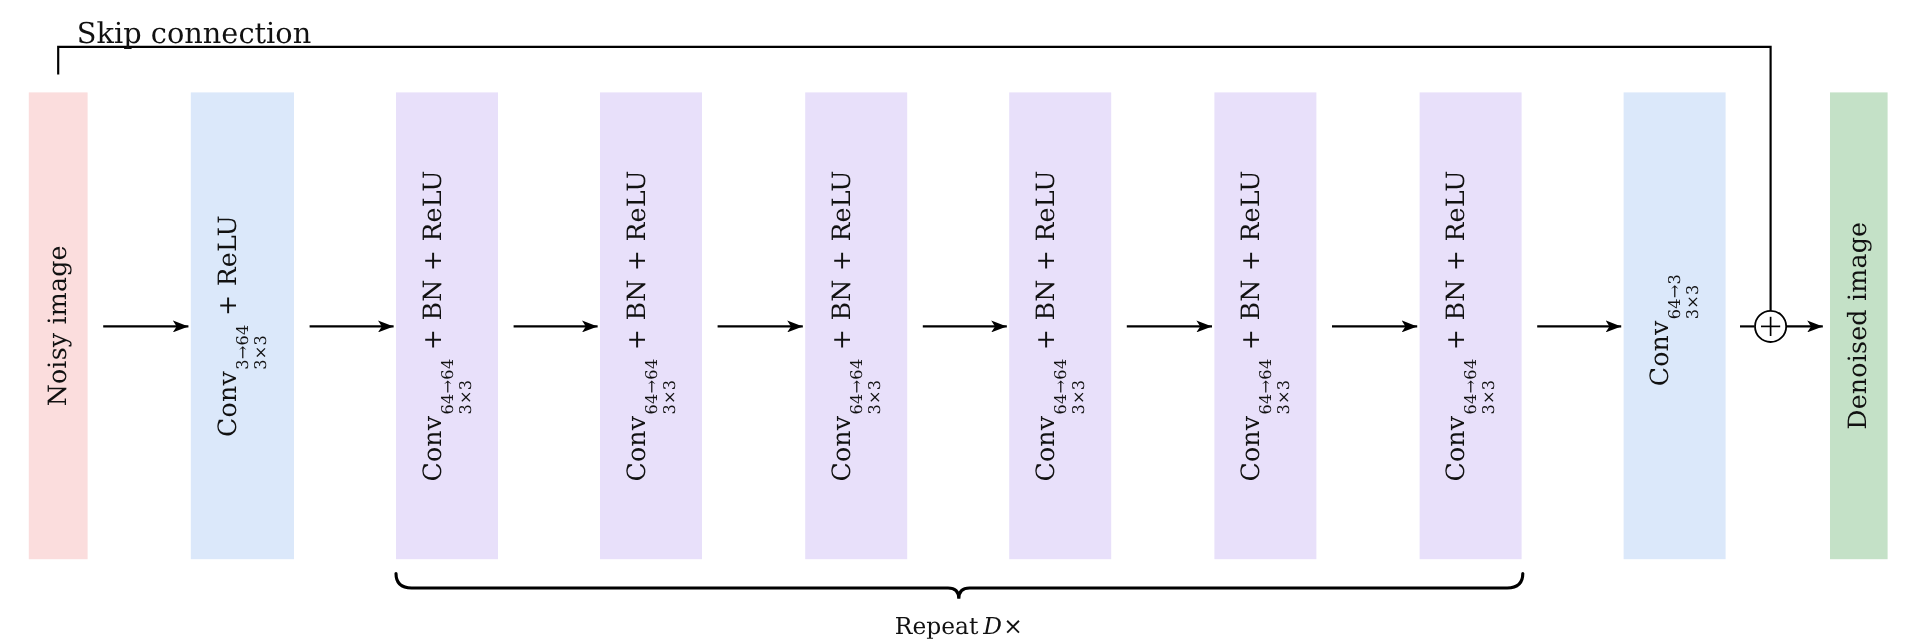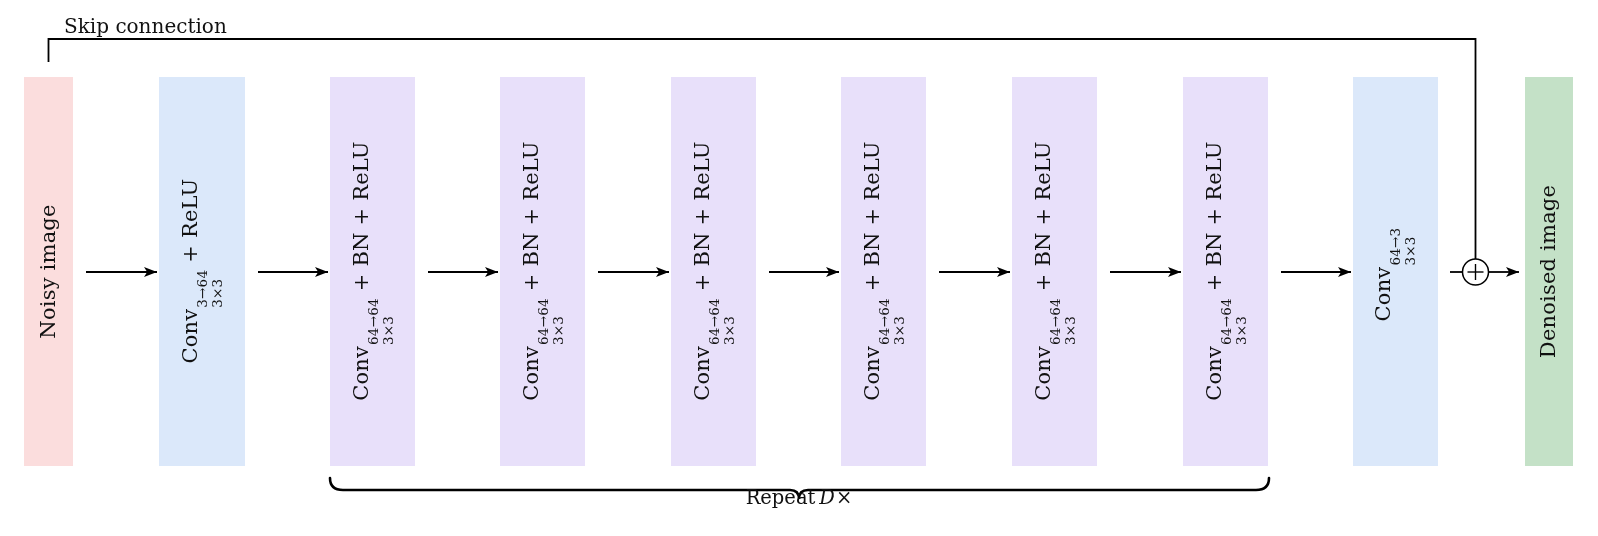--- a/index.html
+++ b/index.html
@@ -30,24 +30,24 @@
     transform:rotate(-90deg); white-space:nowrap;
     font-size:21px; line-height:1; letter-spacing:0.2px;
   }
   .stack {
     display:inline-flex; flex-direction:column; align-items:flex-start;
     font-size:13.5px; line-height:1.08; vertical-align:-10px; margin-left:1px;
   }
   .suffix { margin-left:7px; }
 
   .skip-label {
-    position:absolute; left:64px; top:16px; font-size:20px; line-height:1;
+    position:absolute; left:64px; top:16px; font-size:24px; line-height:1;
   }
   .repeat-label {
-    position:absolute; left:799px; top:488px; transform:translateX(-50%);
+    position:absolute; left:799px; top:512px; transform:translateX(-50%);
     font-size:19.5px; line-height:1; white-space:nowrap;
   }
   .repeat-label .var { font-style:italic; margin:0 1px 0 4px; }
 </style>
 </head>
 <body>
 
 <div class="canvas">
 
   <svg class="connectors" viewBox="0 0 1598 536" xmlns="http://www.w3.org/2000/svg">

